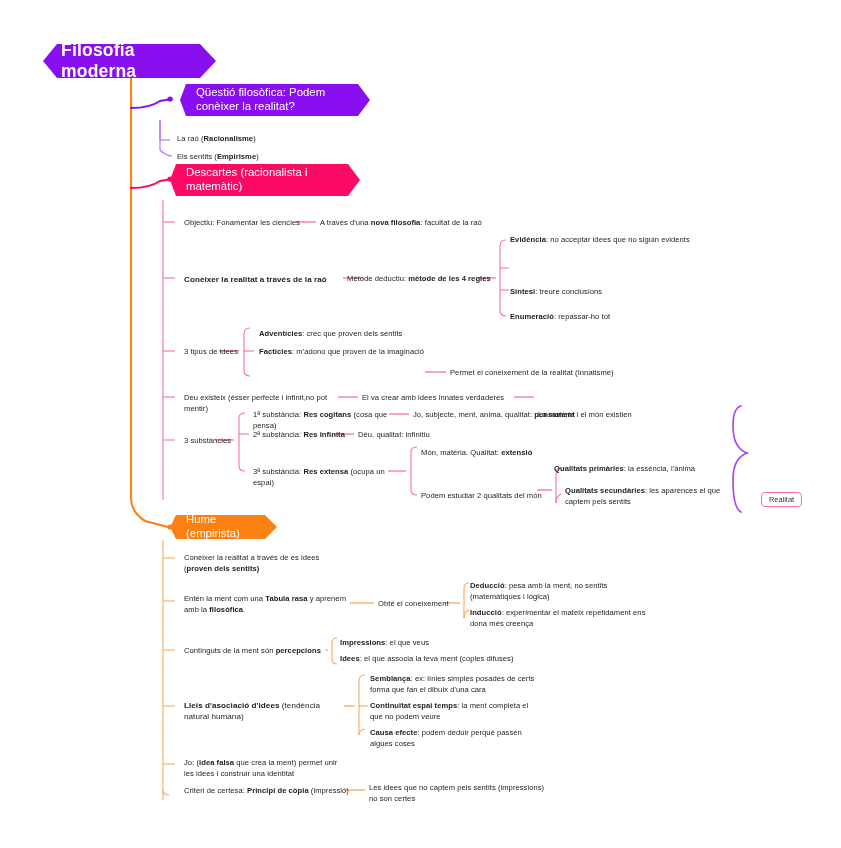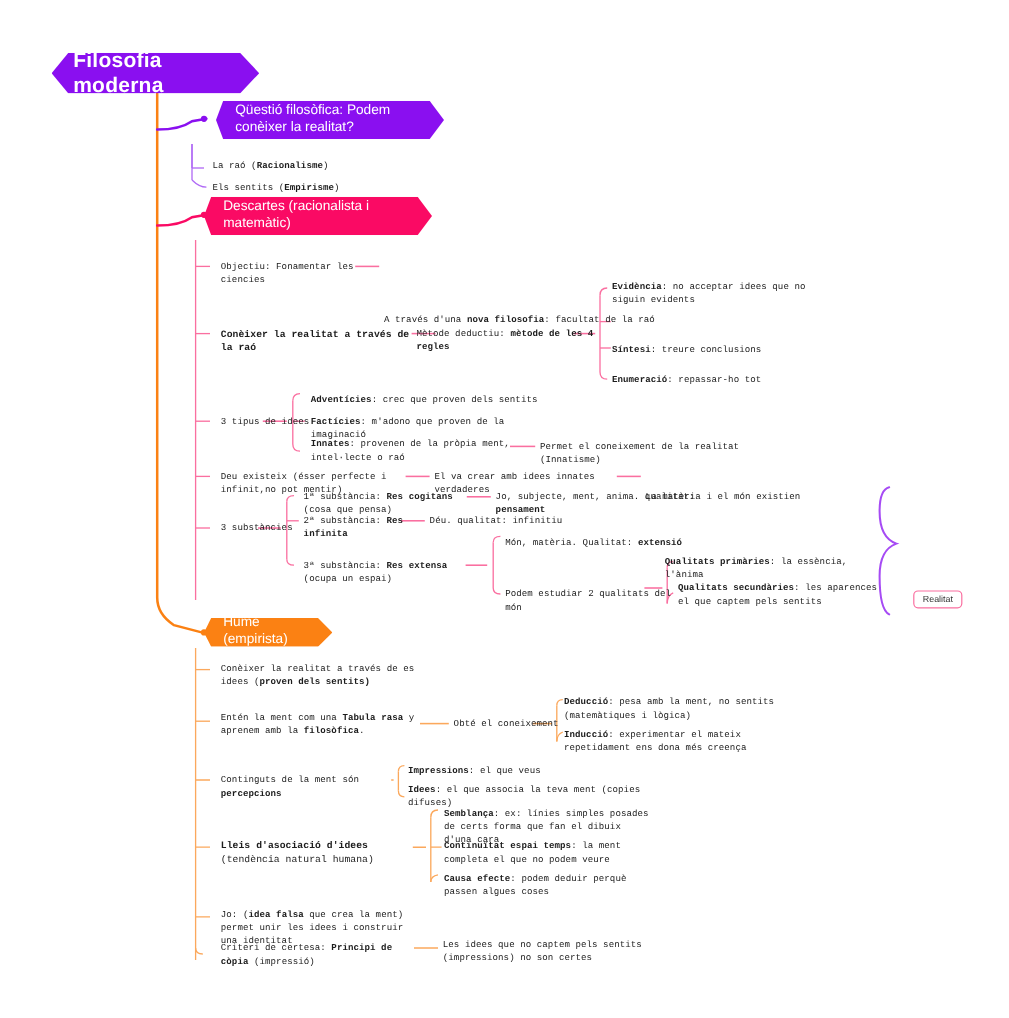--- a/index.html
+++ b/index.html
@@ -45,21 +45,20 @@
   .chip.pink   .chip-body{background:#FA0A64;}
   .chip.orange .chip-body{background:#FB8113;}
 
   
   .leaf{
     position:absolute;
     font-size:7.6px;
     line-height:1.42;
     color:#1c1c1c;
     letter-spacing:.05px;
-    font-family:Liberation Mono, monospace;
   }
   .leaf b{font-weight:700;}
   .leaf.big{font-size:8.1px;}
 
   .pill{
     position:absolute;
     border:1.4px solid #FA6FA0;
     border-radius:4px;
     background:#ffffff;
     color:#333;
@@ -188,21 +187,21 @@
     <span>Els sentits (</span><b>Empirisme</b><span>)</span>
   </div>
 
   <div class="chip l1 pink" style="left:170px;top:164px;width:190px;height:32px;">
     <div class="chip-body">
       <span class="txt">Descartes (racionalista i matemàtic)</span>
     </div>
   </div>
 
   <div class="leaf" style="left:184px;top:218px;width:120px;">Objectiu: Fonamentar les ciencies</div>
-  <div class="leaf" style="left:320px;top:218px;width:230px;margin-top:44px;">
+  <div class="leaf" style="left:320px;top:218px;width:230px;">
     <span>A través d'una </span><b>nova filosofia</b><span>: facultat de la raó</span>
   </div>
 
   <div class="leaf big" style="left:184px;top:274px;width:170px;font-weight:700;">Conèixer la realitat a través de la raó</div>
   <div class="leaf" style="left:347px;top:274px;width:150px;">
     <span>Mètode deductiu: </span><b>mètode de les 4 regles</b>
   </div>
 
   <div class="leaf" style="left:510px;top:235px;width:180px;">
     <b>Evidència</b><span>: no acceptar idees que no siguin evidents</span>
@@ -213,23 +212,20 @@
   <div class="leaf" style="left:510px;top:312px;width:185px;">
     <b>Enumeració</b><span>: repassar-ho tot</span>
   </div>
 
   <div class="leaf" style="left:184px;top:347px;width:90px;">3 tipus de idees</div>
   <div class="leaf" style="left:259px;top:329px;width:190px;">
     <b>Adventícies</b><span>: crec que proven dels sentits</span>
   </div>
   <div class="leaf" style="left:259px;top:347px;width:200px;">
     <b>Factícies</b><span>: m'adono que proven de la imaginació</span>
-  </div>
-  <div class="leaf" style="left:259px;top:366px;width:172px;">
-    <b>Innates</b><span>: provenen de la pròpia ment, intel·lecte o raó</span>
   </div>
   <div class="leaf" style="left:450px;top:368px;width:200px;">Permet el coneixement de la realitat (Innatisme)</div>
 
   <div class="leaf" style="left:184px;top:393px;width:160px;">Deu existeix (ésser perfecte i infinit,no pot mentir)</div>
   <div class="leaf" style="left:362px;top:393px;width:160px;">El va crear amb idees innates verdaderes</div>
   <div class="leaf" style="left:538px;top:393px;width:150px;margin-top:17px;">La matèria i el món existien</div>
 
   <div class="leaf" style="left:184px;top:436px;width:90px;">3 substàncies</div>
   <div class="leaf" style="left:253px;top:410px;width:150px;">
     <span>1ª substància: </span><b>Res cogitans</b><span> (cosa que pensa)</span>

